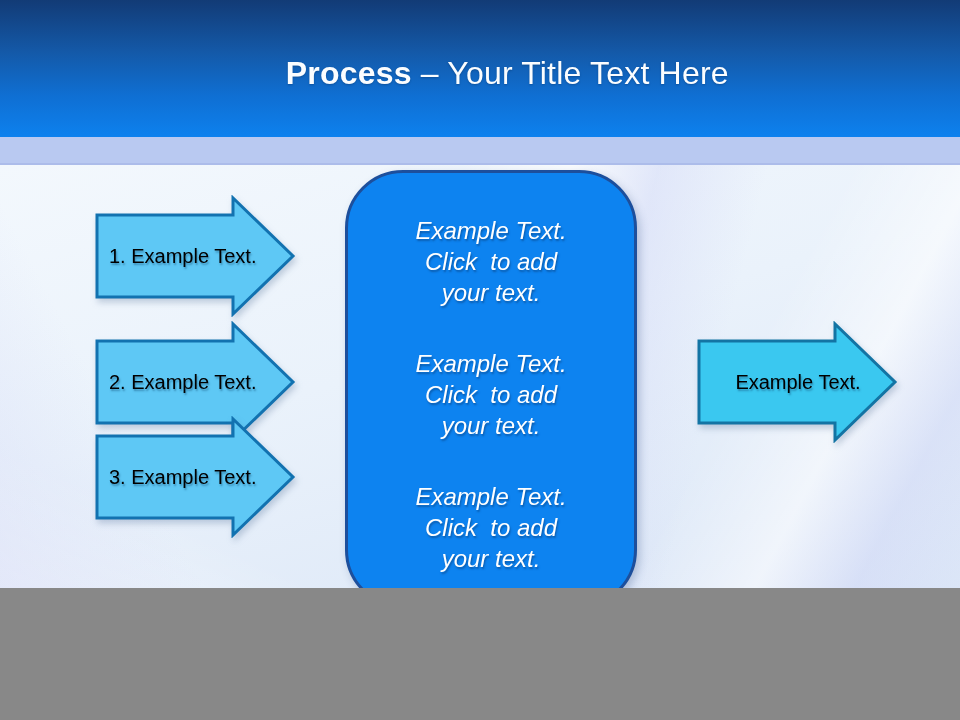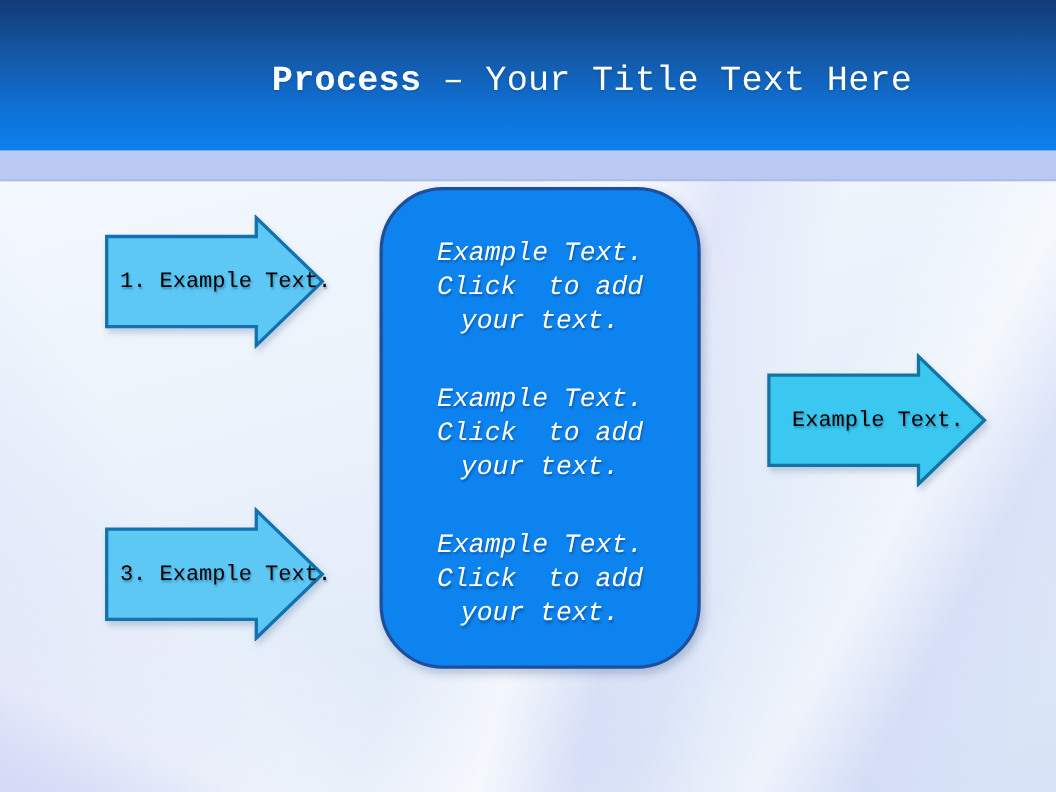--- a/index.html
+++ b/index.html
@@ -1,20 +1,20 @@
 <!DOCTYPE html>
 <html><head>
 <meta charset="utf-8">
 <style>
   html,body{margin:0;padding:0;background:#888;}
   .slide{
     position:relative;
-    width:960px;height:720px;
+    width:960px;height:588px;
     overflow:hidden;
-    font-family:Liberation Mono, monospace;
+    font-family:Liberation Sans, sans-serif;
     background:#eef4fb;
   }
 
   
   .header{
     position:absolute;left:0;top:0;width:960px;height:137px;
     background:linear-gradient(180deg,#123b76 0%,#1459a8 38%,#0f6fd3 70%,#0d81ee 100%);
     display:flex;align-items:center;justify-content:center;
   }
   .title{
@@ -48,21 +48,21 @@
     position:absolute;left:0;top:0;width:202px;height:122px;
     display:flex;align-items:center;
     color:#000000;font-size:20px;
     text-shadow:1px 2px 2px rgba(25,90,130,.55);
     pointer-events:none;white-space:pre;
   }
   .arrow .lbl.left-pad{padding-left:14px;box-sizing:border-box;}
   .arrow .lbl.centered{justify-content:center;}
   .arrow-1{left:95px;top:195px;}
   .arrow-2{left:95px;top:321px;}
-  .arrow-3{left:95px;top:461px;}
+  .arrow-3{left:95px;top:416px;}
   .arrow-out{left:697px;top:321px;}
 
   
   .process-box{
     position:absolute;left:345px;top:170px;width:292px;height:438px;
     background:#0d83f0;
     border:3px solid #1d4f9c;border-radius:58px;box-sizing:border-box;
     box-shadow:3px 4px 8px rgba(60,90,140,.30);
     display:flex;flex-direction:column;align-items:center;
     padding-top:42px;gap:40px;
@@ -88,20 +88,26 @@
 
   <div class="bodybg"></div>
 
   <div class="arrow arrow-1">
     <svg width="202" height="122" viewBox="0 0 202 122">
       <path d="M 2 20 L 138 20 L 138 3 L 198 61 L 138 119 L 138 102 L 2 102 Z" fill="#5ec8f5" stroke="#1272b0" stroke-width="3" stroke-linejoin="miter"></path>
     </svg>
     <div class="lbl left-pad">1. Example Text.</div>
   </div>
 
+  <div class="arrow arrow-2">
+    <svg width="202" height="122" viewBox="0 0 202 122">
+      <path d="M 2 20 L 138 20 L 138 3 L 198 61 L 138 119 L 138 102 L 2 102 Z" fill="#5ec8f5" stroke="#1272b0" stroke-width="3" stroke-linejoin="miter"></path>
+    </svg>
+    <div class="lbl left-pad">2. Example Text.</div>
+  </div>
 
   <div class="arrow arrow-3">
     <svg width="202" height="122" viewBox="0 0 202 122">
       <path d="M 2 20 L 138 20 L 138 3 L 198 61 L 138 119 L 138 102 L 2 102 Z" fill="#5ec8f5" stroke="#1272b0" stroke-width="3" stroke-linejoin="miter"></path>
     </svg>
     <div class="lbl left-pad">3. Example Text.</div>
   </div>
 
   <div class="process-box">
     <div class="cb-block">

